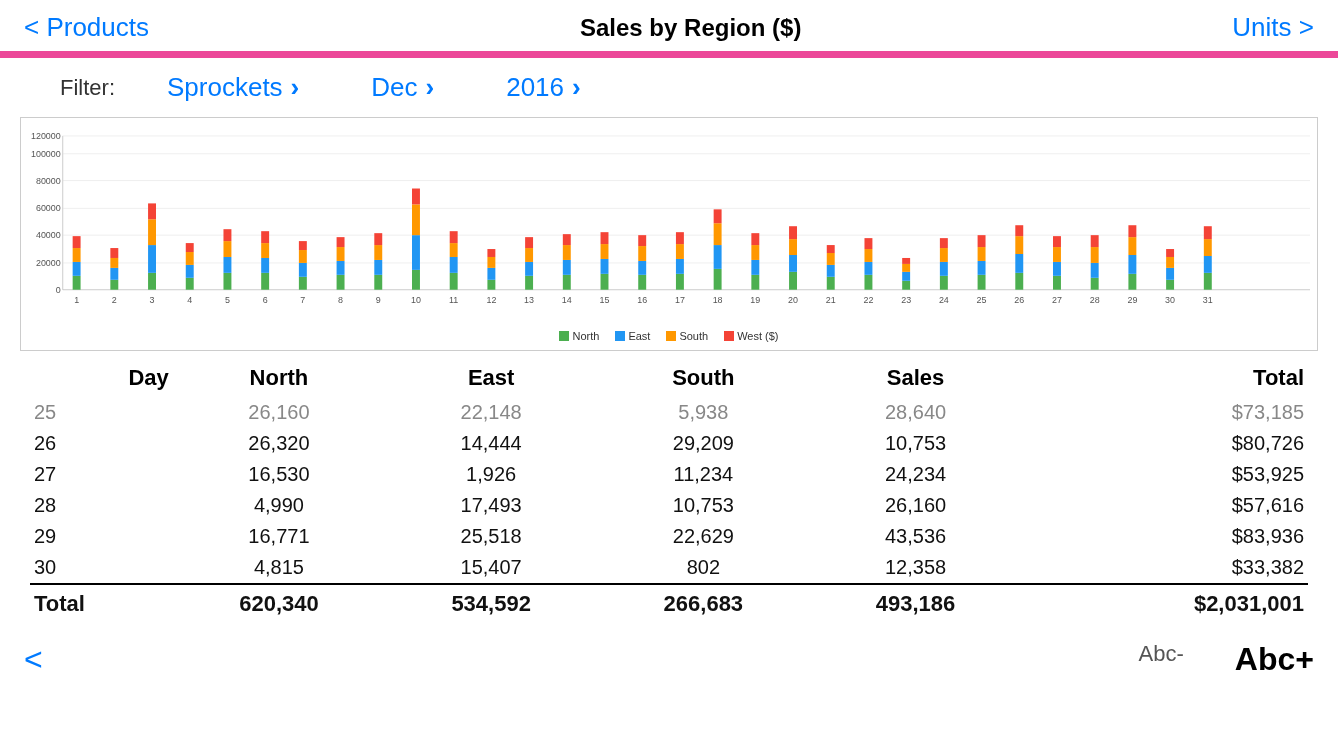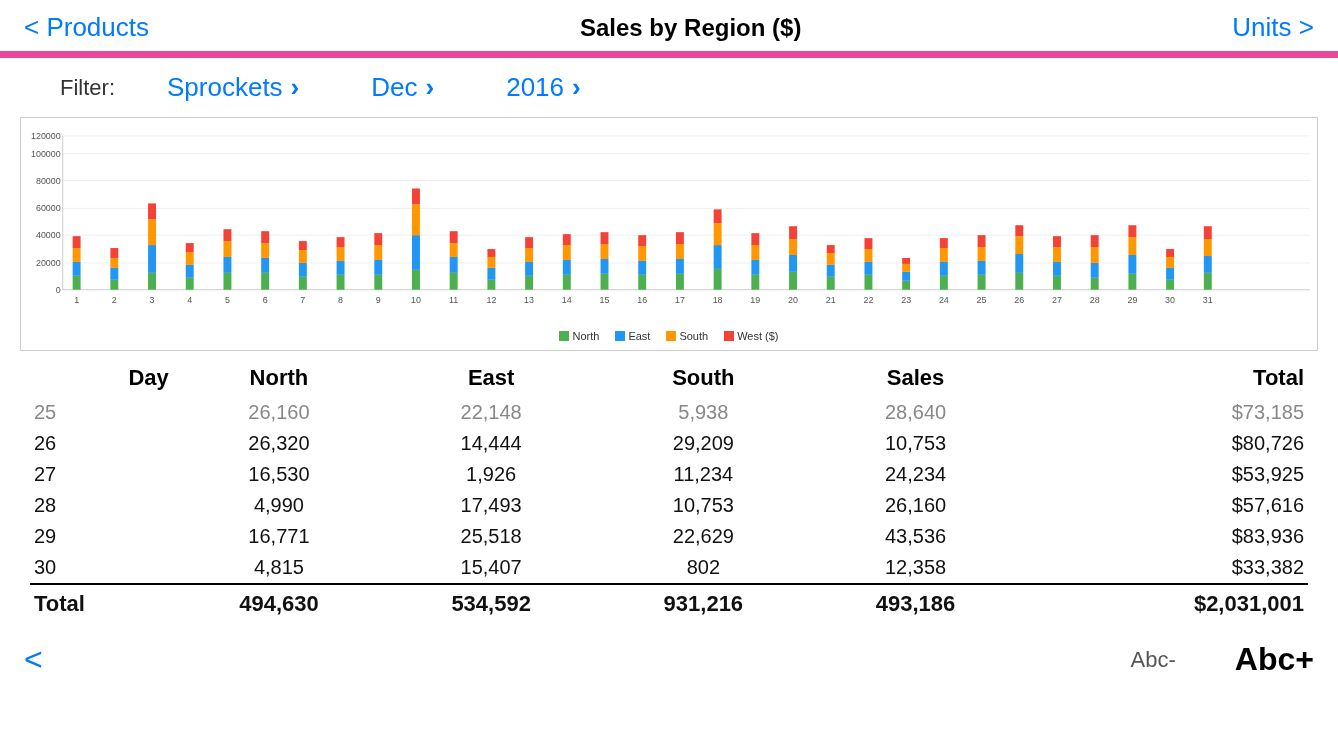--- a/index.html
+++ b/index.html
@@ -152,22 +152,21 @@
       margin-top: 8px;
     }
     .footer-back {
       font-size: 32px;
       color: #007AFF;
       font-weight: 400;
       cursor: pointer;
     }
     .font-controls {
       display: flex;
-      align-items: center;
-      gap: 24px;
+      gap: 16px;
     }
     .font-decrease {
       font-size: 22px;
       color: #555;
       cursor: pointer;
     }
     .font-increase {
       font-size: 32px;
       font-weight: 700;
       color: #000;
@@ -491,23 +490,23 @@
         <td>30</td>
         <td>4,815</td>
         <td>15,407</td>
         <td>802</td>
         <td>12,358</td>
         <td>$33,382</td>
       </tr>
 
       <tr class="total-row">
         <td>Total</td>
-        <td>494,630</td>
+        <td>620,340</td>
         <td>534,592</td>
-        <td>931,216</td>
+        <td>266,683</td>
         <td>493,186</td>
         <td>$2,031,001</td>
       </tr>
     </tbody>
   </table>
 </div>
 
 <div class="footer">
   <span class="footer-back">&lt;</span>
   <div class="font-controls">

